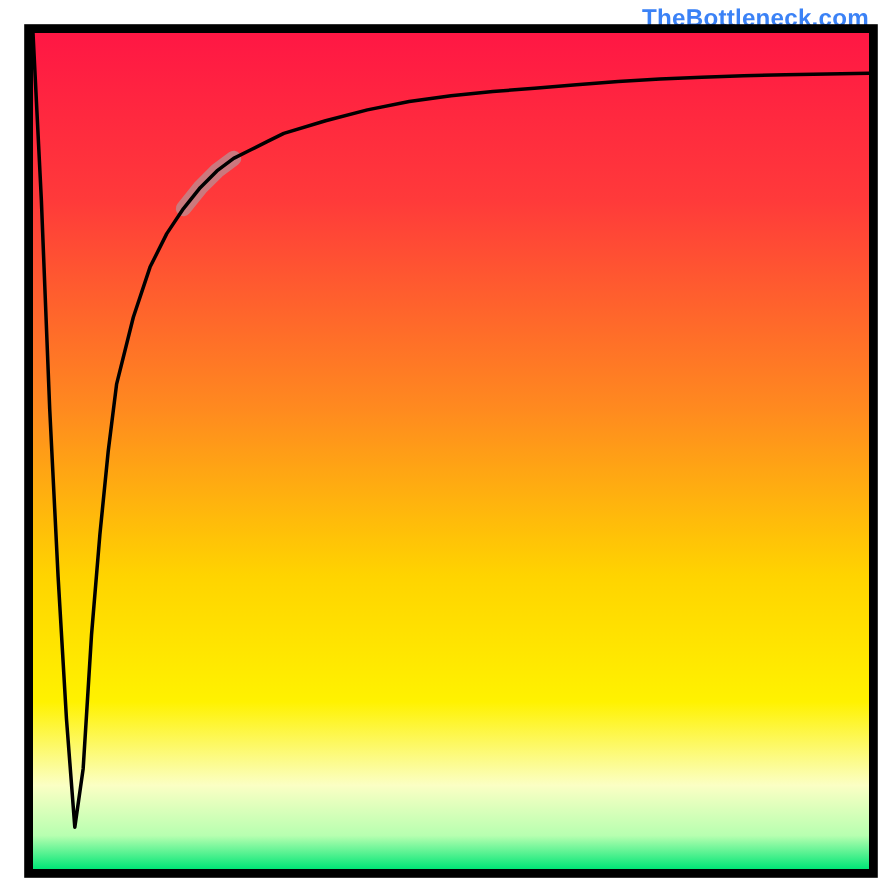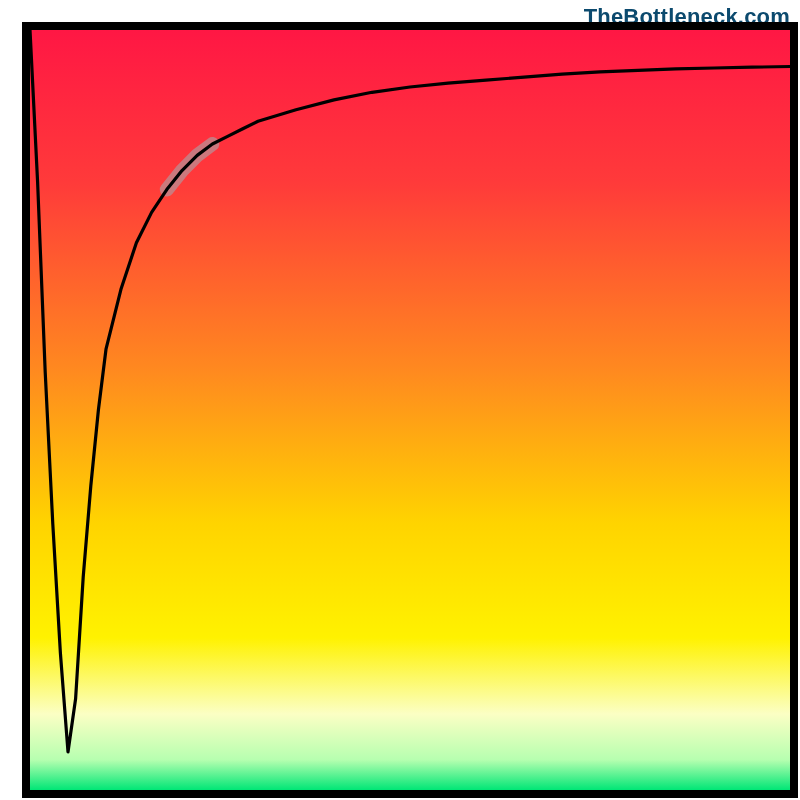--- a/index.html
+++ b/index.html
@@ -40,21 +40,21 @@
     border: 8px solid #000;
     box-sizing: border-box;
     pointer-events: none;
   }
   .attribution {
     position: absolute;
     top: 4px;
     right: 10px;
     font-size: 22px;
     font-weight: 600;
-    color: #0c4a6e;
+    color: #3b82f6;
     letter-spacing: 0.2px;
   }
   svg.curve {
     position: absolute;
     left: 0;
     top: 0;
     width: 100%;
     height: 100%;
     overflow: visible;
   }

